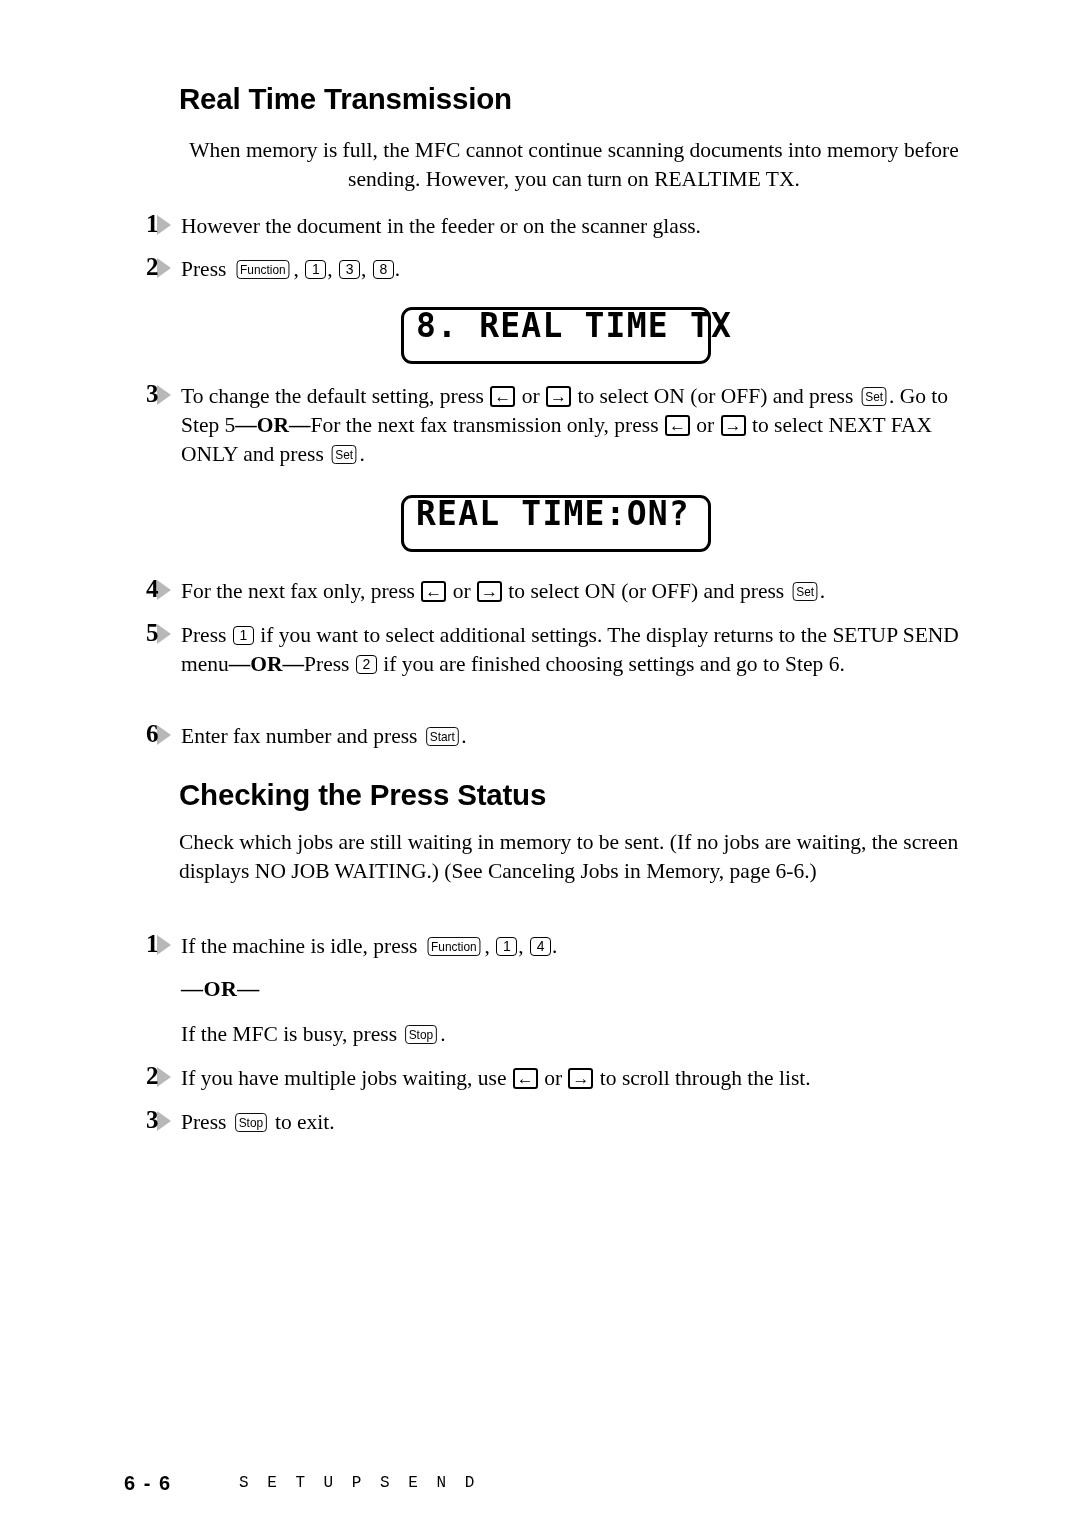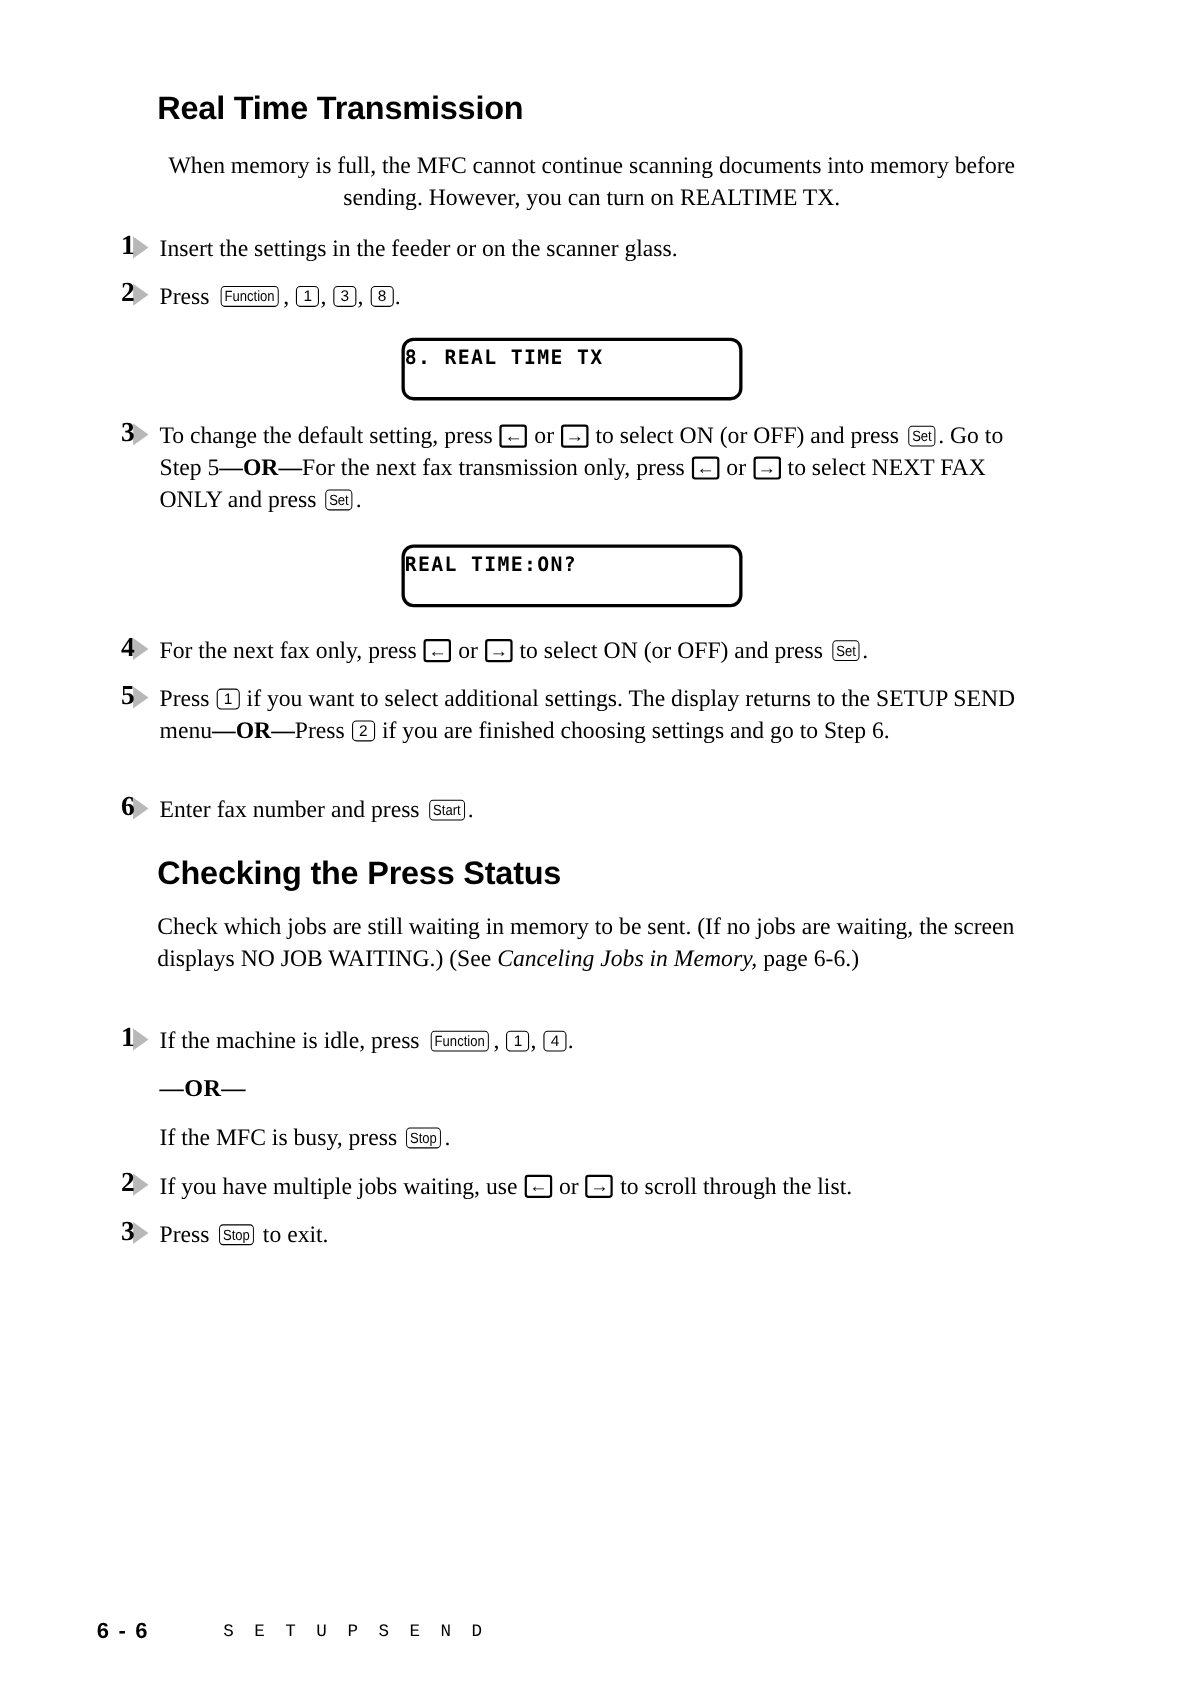--- a/index.html
+++ b/index.html
@@ -12,20 +12,21 @@
     height: 1529px;
     position: relative;
     font-family: "Liberation Serif", serif;
     color: #000000;
     overflow: hidden;
   }
 
   .page {
     position: absolute;
     inset: 0;
+    margin-left: 36px;
   }
 
   
   .section-heading {
     position: absolute;
     left: 143px;
     font-family: "Liberation Sans", sans-serif;
     font-weight: bold;
     font-size: 29.5px;
     letter-spacing: -0.2px;
@@ -119,40 +120,40 @@
     border-radius: 3px;
     padding: 0 2px;
     font-size: 17px;
     line-height: 17px;
     min-width: 17px;
     text-align: center;
     font-weight: bold;
     transform: scaleX(1);
     vertical-align: 1px;
   }
-  .ital { font-style: italic; }
+  .ital { }
   .or-inline { font-weight: bold; }
 
   
   .lcd {
     position: absolute;
     left: 365px;
     width: 310px;
     height: 57px;
     border: 3.2px solid #000;
     border-radius: 11px;
     background: #fff;
     box-sizing: border-box;
   }
   .lcd-text {
     position: absolute;
-    left: 0;
+    left: 12px;
     top: 1px;
     font-family: "DejaVu Sans Mono", monospace;
-    font-size: 18px;
+    font-size: 33px;
     line-height: 30px;
     letter-spacing: 1.2px;
     font-weight: bold;
     white-space: pre;
   }
 
   
   .or-block {
     position: absolute;
     left: 145px;
@@ -188,21 +189,21 @@
 
   <div class="section-heading" style="top:82px;">Real Time Transmission</div>
 
   <div class="para" style="top:136px;text-align:center;">When memory is full, the MFC cannot continue scanning documents into memory before sending. However, you can turn on REALTIME TX.</div>
 
   <div class="step" style="top:212px;">
     <div class="step-num">
       <span class="wedge"></span>
       <span class="digit">1</span>
     </div>
-    <div class="step-body">Insert the settings in the feeder or on the scanner glass.</div>
+    <div class="step-body">However the document in the feeder or on the scanner glass.</div>
   </div>
 
   <div class="step" style="top:255px;">
     <div class="step-num">
       <span class="wedge"></span>
       <span class="digit">2</span>
     </div>
     <div class="step-body"><span>Press </span><span class="key">Function</span><span>, </span><span class="key num">1</span><span>, </span><span class="key num">3</span><span>, </span><span class="key num">8</span><span>.</span></div>
   </div>
 

